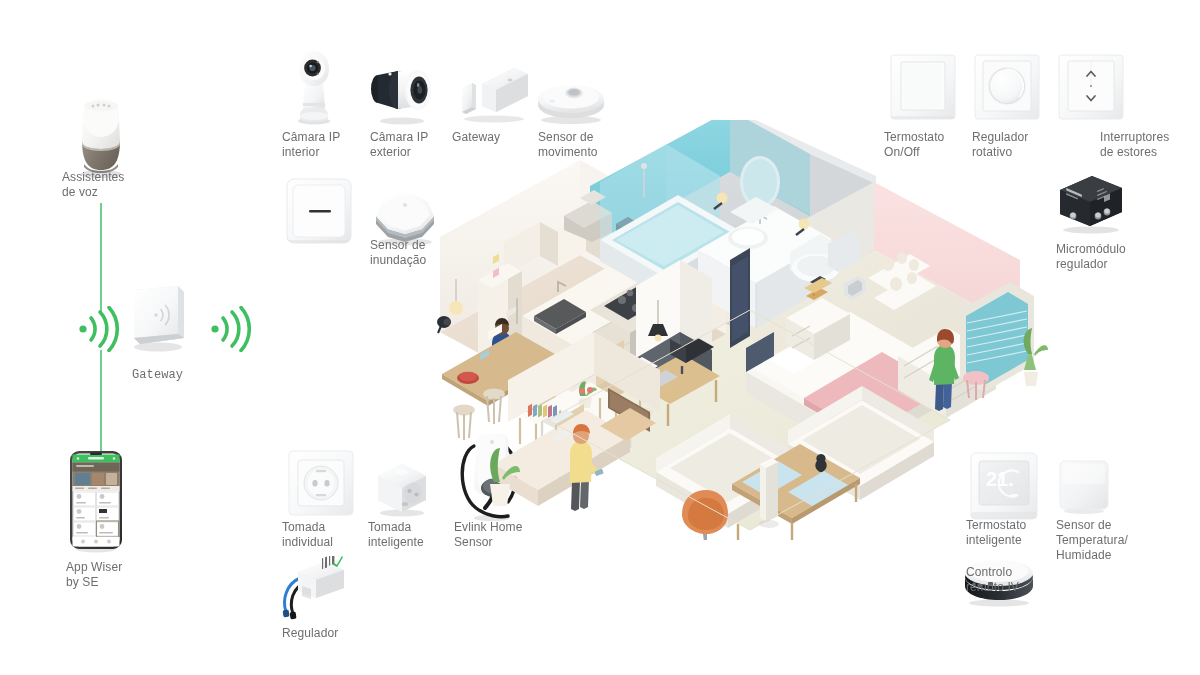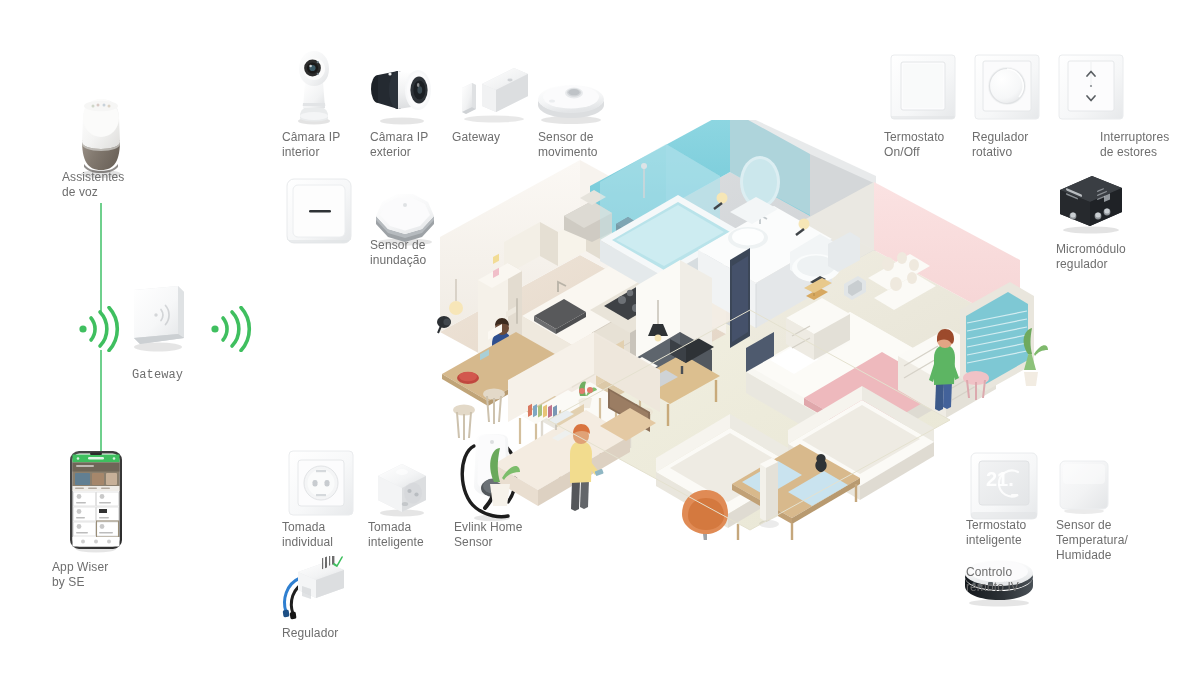--- a/index.html
+++ b/index.html
@@ -162,21 +162,21 @@
 
       <rect x="6.5" y="87" width="47" height="9.5" fill="#ffffff"></rect>
       <g fill="#cfcfcf">
         <circle cx="17" cy="91.5" r="2"></circle>
           <circle cx="30" cy="91.5" r="2"></circle>
           <circle cx="43" cy="91.5" r="2"></circle>
       </g>
       <rect x="24" y="2.5" width="12" height="2.4" rx="1.2" fill="#2b2b2b"></rect>
     </svg>
   </div>
-  <div class="cap" style="left:52px;top:560px;width:130px;">App Wiser
+  <div class="cap" style="left:66px;top:560px;width:130px;">App Wiser
 by SE</div>
 
   <div class="node" style="left:286px;top:48px;width:56px;height:78px;">
     <svg width="56" height="78" viewBox="0 0 56 78">
       <defs>
         <linearGradient id="camA" x1="0" y1="0" x2="1" y2="1">
           <stop offset="0%" stop-color="#ffffff"></stop>
             <stop offset="62%" stop-color="#f2f3f4"></stop>
             <stop offset="100%" stop-color="#dfe1e3"></stop>
         </linearGradient>

